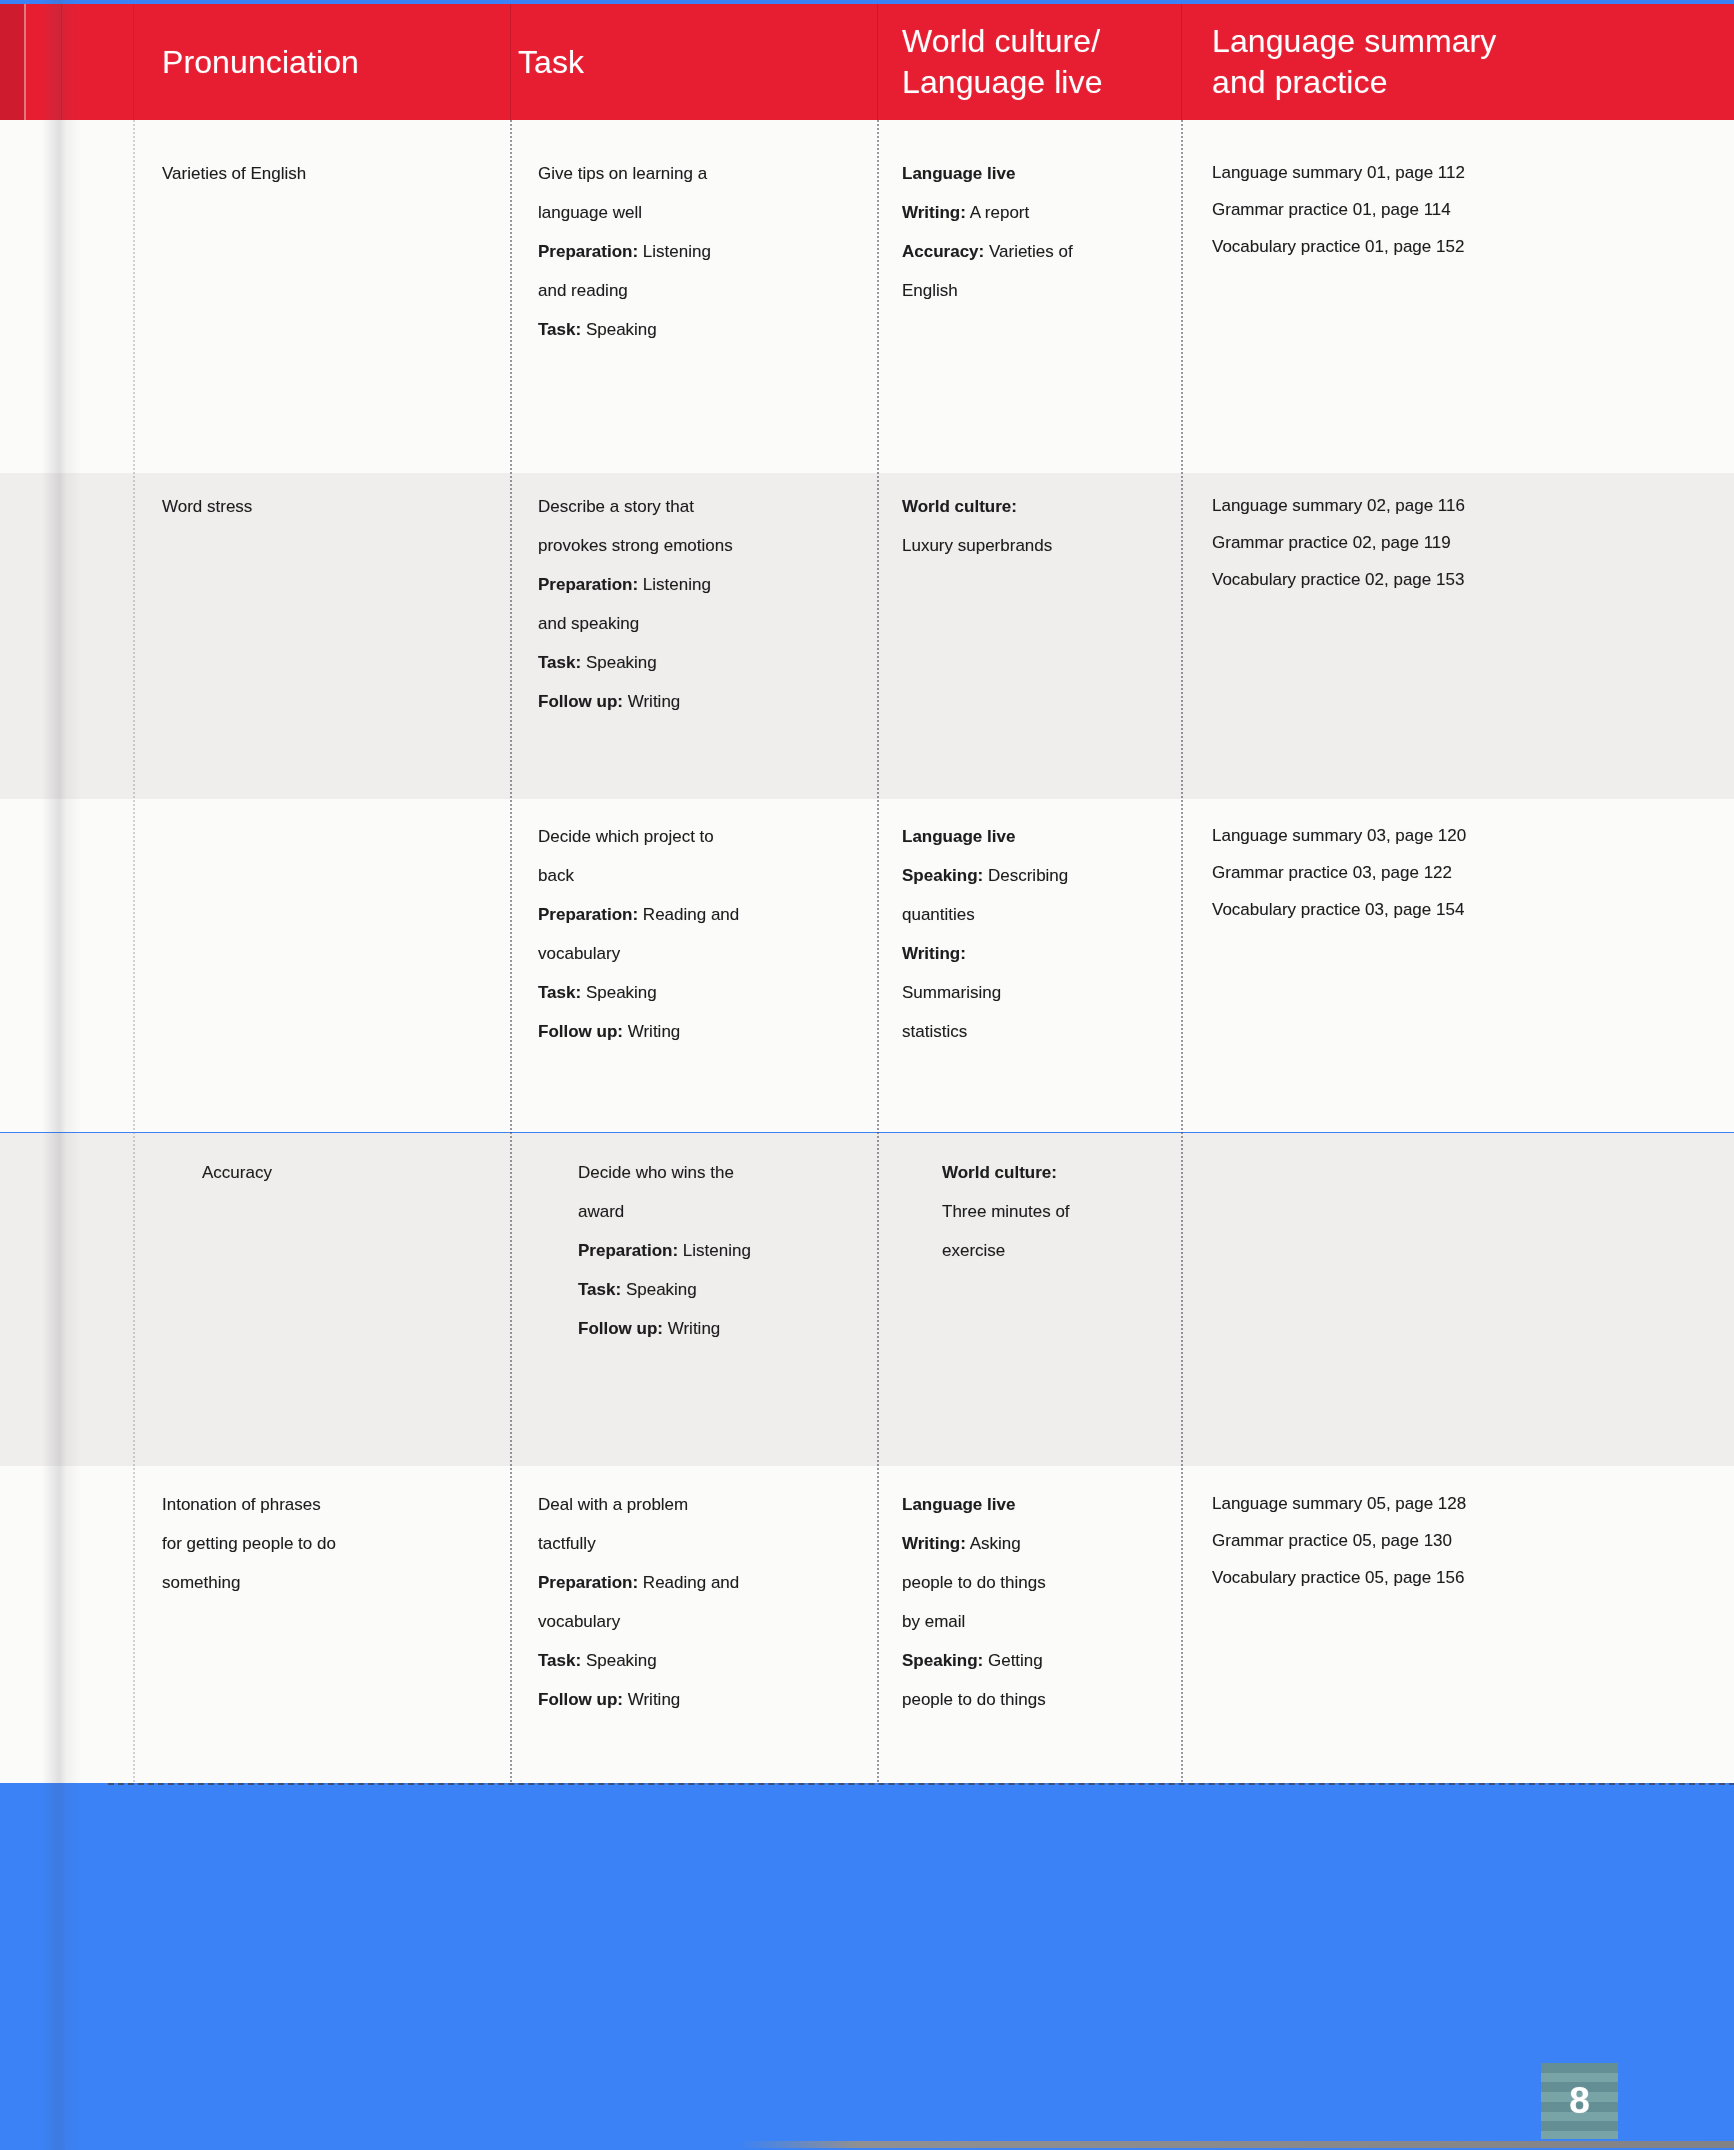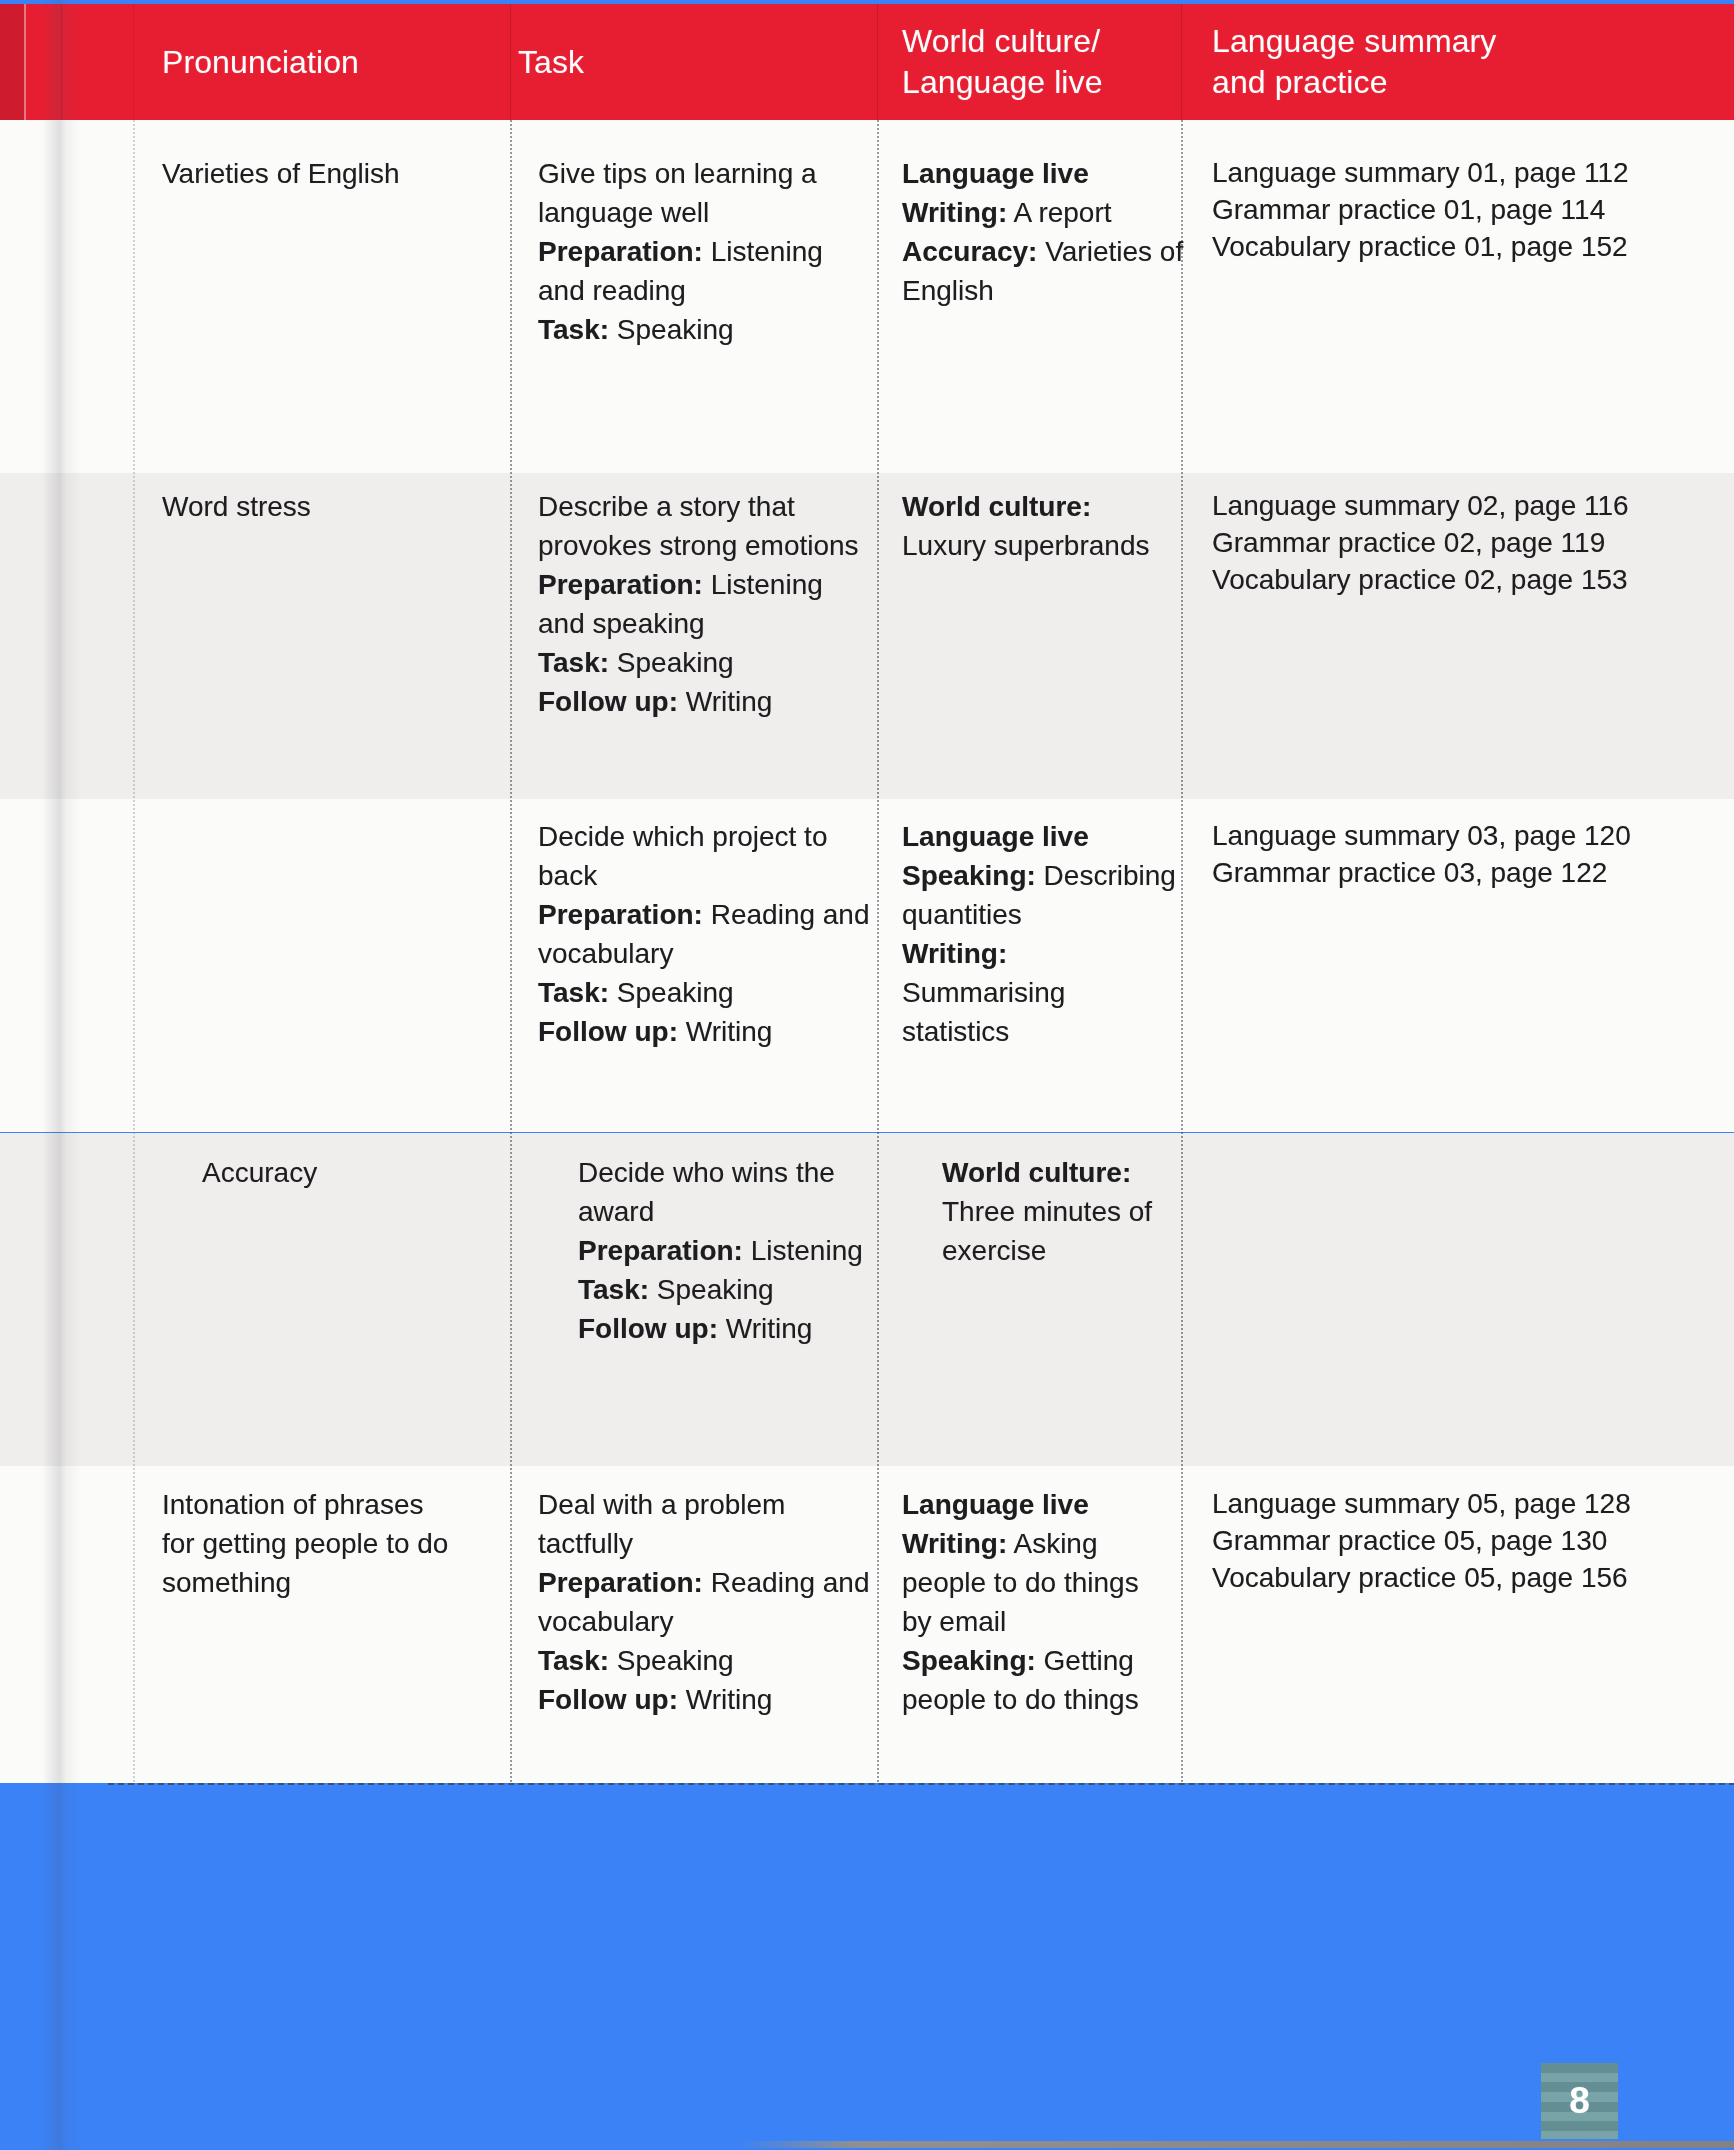--- a/index.html
+++ b/index.html
@@ -51,21 +51,21 @@
   .vline{position:absolute;top:120px;height:1662px;width:0;border-left:2.2px dotted rgba(70,70,85,0.55);z-index:4;}
   #vl-left{left:133px;border-left:2.2px dotted rgba(130,125,150,0.35);}
   #vl-1{left:510px;} #vl-2{left:877px;} #vl-3{left:1181px;}
   .bottom-border{
     position:absolute;left:108px;top:1783px;width:1627px;height:0;
     border-top:2.2px dashed rgba(60,60,70,0.72);z-index:4;
   }
 
   
   .cell{
-    position:absolute;color:#1d1d20;font-size:28px;line-height:39px;z-index:6;
+    position:absolute;color:#1d1d20;font-size:17px;line-height:39px;z-index:6;
     text-shadow:0 0 0.7px rgba(30,30,30,0.30);
   }
   .cell .line{white-space:nowrap;}
   .cell .b{font-weight:700;}
   .r0{top:154px;} .r1{top:487px;} .r2{top:817px;} .r3{top:1153px;margin-left:40px;} .r4{top:1485px;}
   .c0{left:162px;width:337px;}
   .c1{left:538px;width:330px;}
   .c2{left:902px;width:271px;}
   .c3{left:1212px;width:459px;line-height:37px;}
 
@@ -185,20 +185,21 @@
       <div class="line"><span class="b">Language live</span></div>
       <div class="line"><span class="b">Speaking:</span><span> Describing</span></div>
       <div class="line"><span>quantities</span></div>
       <div class="line"><span class="b">Writing:</span></div>
       <div class="line"><span>Summarising</span></div>
       <div class="line"><span>statistics</span></div>
     </div>
   <div class="cell r2 c3">
       <div class="line"><span>Language summary 03, page 120</span></div>
       <div class="line"><span>Grammar practice 03, page 122</span></div>
+      <div class="line"><span>Vocabulary practice 03, page 154</span></div>
     </div>
 
   <div class="cell r3 c0">
       <div class="line"><span>Accuracy</span></div>
     </div>
   <div class="cell r3 c1">
       <div class="line"><span>Decide who wins the</span></div>
       <div class="line"><span>award</span></div>
       <div class="line"><span class="b">Preparation:</span><span> Listening</span></div>
       <div class="line"><span class="b">Task:</span><span> Speaking</span></div>

